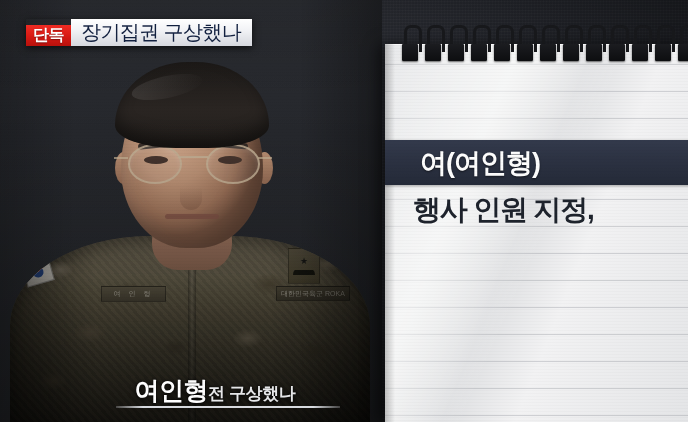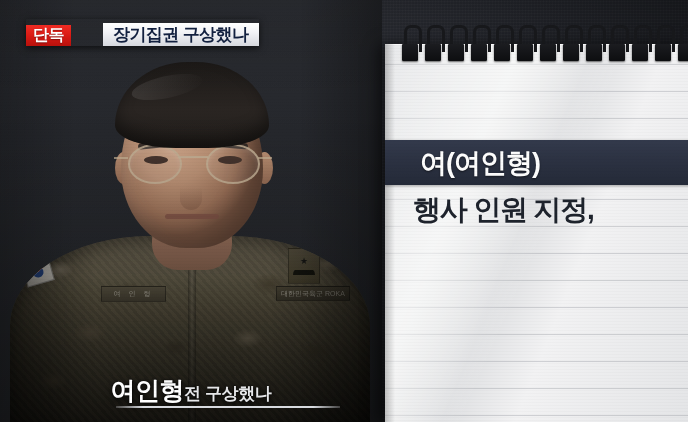--- a/index.html
+++ b/index.html
@@ -63,27 +63,26 @@
     letter-spacing: -0.5px;
     display: flex;
     align-items: center;
     justify-content: center;
     padding: 0 7px;
     text-shadow: 0 1px 1px rgba(0,0,0,0.35);
   }
   .banner-title {
     background: linear-gradient(180deg, #ffffff 0%, #f2f3f6 40%, #d6d8de 100%);
     color: #12203f;
-    font-size: 17px;
-    font-weight: 700;
+    font-size: 20px;
+    font-weight: 400;
     letter-spacing: -0.6px;
     display: flex;
     align-items: center;
     padding: 0 11px 0 10px;
-    margin-left: 32px;
   }
 
   
   .portrait {
     position: absolute;
     left: 0;
     top: 0;
     width: 382px;
     height: 422px;
     overflow: hidden;
@@ -332,20 +331,21 @@
 
   
   .caption {
     position: absolute;
     left: 0;
     top: 374px;
     width: 382px;
     display: flex;
     align-items: baseline;
     justify-content: center;
+    padding-left: 24px;
   }
   .caption-name {
     color: #ffffff;
     font-size: 25px;
     font-weight: 700;
     letter-spacing: -0.5px;
     text-shadow: 0 2px 6px rgba(0,0,0,0.85), 0 0 2px rgba(0,0,0,0.9);
   }
   .caption-role {
     color: #e7e8ea;

